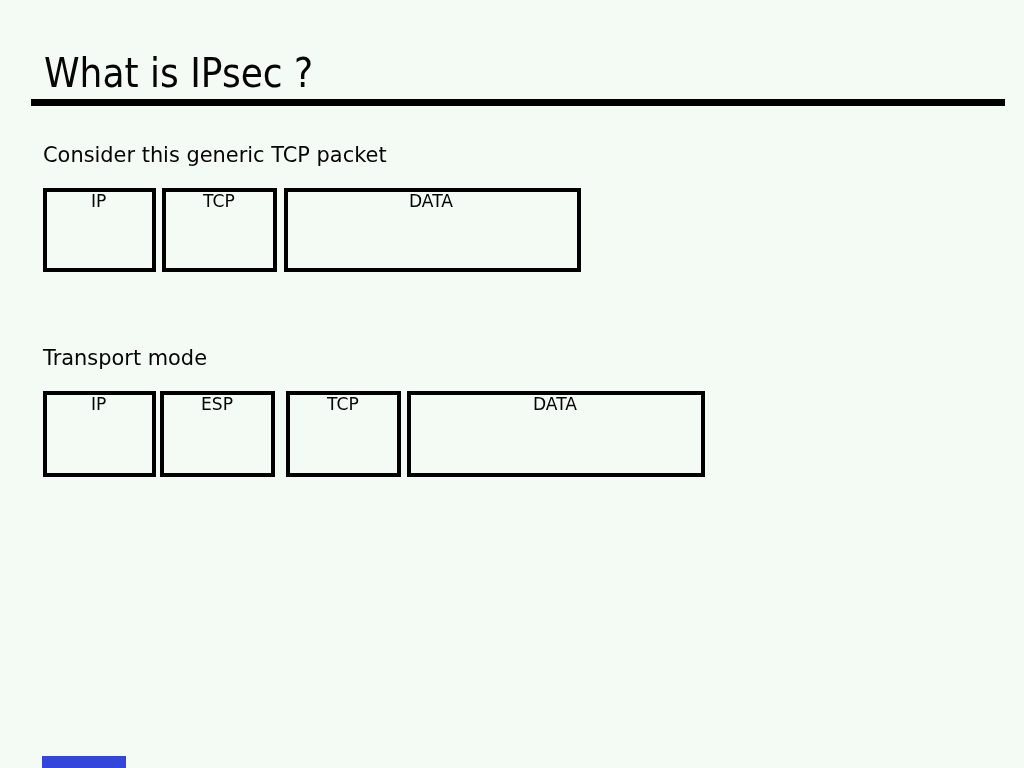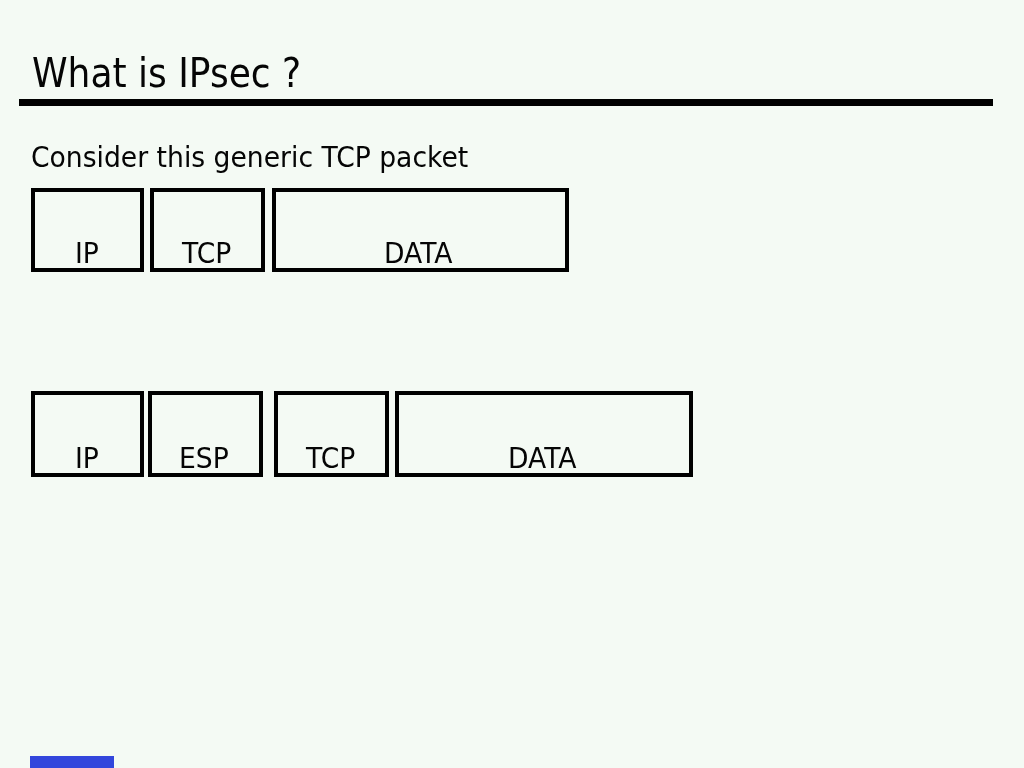--- a/index.html
+++ b/index.html
@@ -3,50 +3,50 @@
 <meta charset="utf-8">
 <style>
   html, body { margin: 0; padding: 0; }
   body {
     width: 1024px; height: 768px;
     background: #f4faf4;
     font-family: "DejaVu Sans", "Liberation Sans", sans-serif;
     color: #050505;
     overflow: hidden;
   }
-  .slide { position: relative; width: 809px; height: 768px; }
+  .slide { position: relative; width: 809px; height: 768px; margin-left: 12px; }
 
   .title {
     position: absolute; left: 32px; top: 53px;
     font-size: 40px; font-weight: 400; line-height: 1;
     margin: 0; white-space: nowrap;
   }
   .title .condense { display: inline-block; transform: scaleX(0.90); transform-origin: 0 60%; }
 
   .title-rule {
     position: absolute; left: 19px; top: 99px;
     width: 974px; height: 7px; background: #000000;
   }
 
   .caption {
     position: absolute; margin: 0;
-    font-size: 28px; line-height: 1; white-space: nowrap;
+    font-size: 22px; line-height: 1; white-space: nowrap;
   }
   .caption .condense, .pbox .condense {
     display: inline-block; transform: scaleX(0.95); transform-origin: 0 60%;
   }
   .cap-generic   { left: 31px; top: 144px; }
   .cap-transport { left: 31px; top: 347px; }
   .cap-note      { left: 30px; top: 550px; }
 
   .pbox {
     position: absolute; box-sizing: border-box;
     border: 4px solid #000000;
-    display: flex; align-items: flex-end; justify-content: center;
-    font-size: 28px; line-height: 1;
+    display: flex; align-items: flex-start; justify-content: center;
+    font-size: 18px; line-height: 1;
   }
   
   .r1 { top: 188px; height: 84px; }
   .r1-ip   { left: 31px;  width: 113px; }
   .r1-tcp  { left: 150px; width: 115px; }
   .r1-data { left: 272px; width: 297px; }
   
   .r2 { top: 391px; height: 86px; }
   .r2-ip   { left: 31px;  width: 113px; }
   .r2-esp  { left: 148px; width: 115px; }
@@ -74,20 +74,21 @@
         <span class="condense">IP</span>
       </div>
     <div class="pbox r1 r1-tcp">
         <span class="condense">TCP</span>
       </div>
     <div class="pbox r1 r1-data">
         <span class="condense">DATA</span>
       </div>
   </div>
 
+  <p class="caption cap-transport"><span class="condense">Transport mode</span></p>
 
   <div>
     <div class="pbox r2 r2-ip">
         <span class="condense">IP</span>
       </div>
     <div class="pbox r2 r2-esp">
         <span class="condense">ESP</span>
       </div>
     <div class="pbox r2 r2-tcp">
         <span class="condense">TCP</span>

